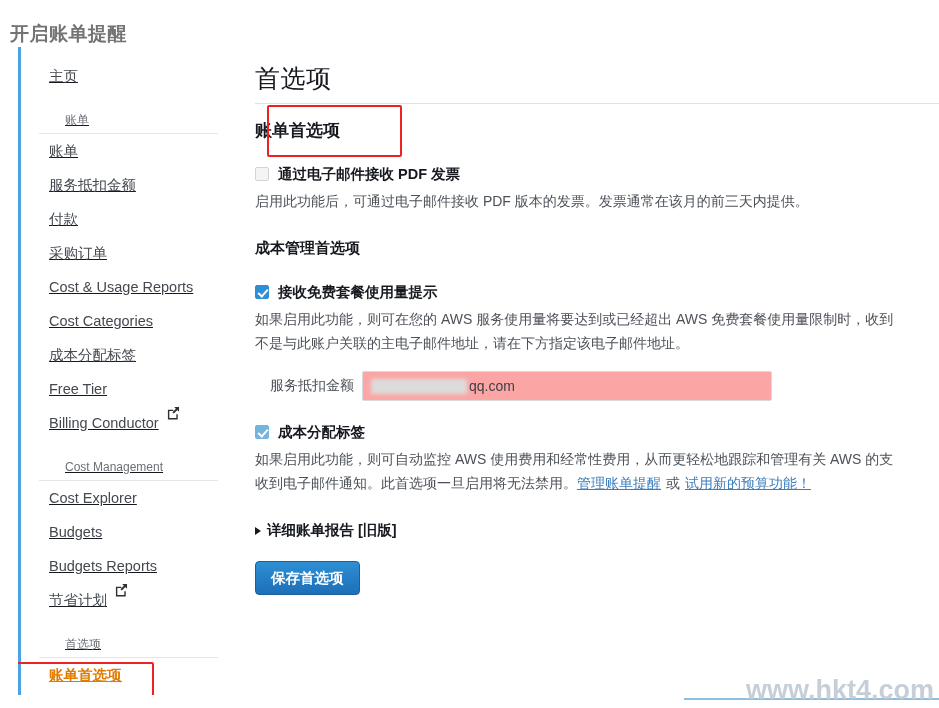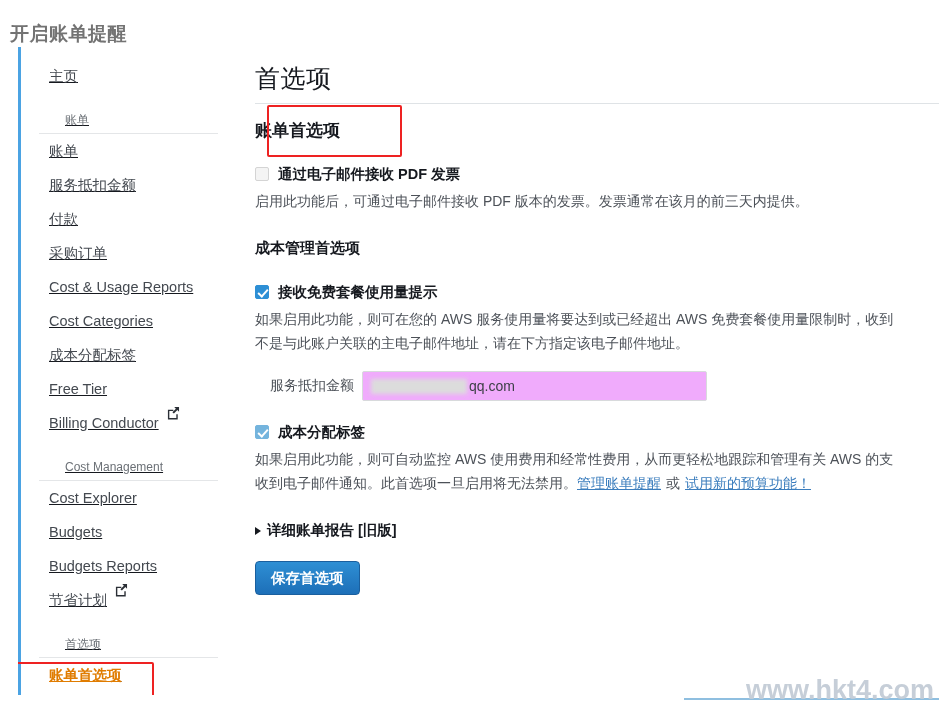--- a/index.html
+++ b/index.html
@@ -222,25 +222,25 @@
     align-items: center;
     margin: 16px 0 0 15px;
     gap: 8px;
   }
   .email-label {
     font-size: 14px;
     color: #4c5158;
     white-space: nowrap;
   }
   .email-input {
-    width: 345px;
+    width: 410px;
     height: 30px;
     border: 1px solid #d8dadc;
     border-radius: 2px;
-    background: #f0abfc;
+    background: #fca5a5;
     display: flex;
     align-items: center;
     padding: 0 8px;
     box-sizing: border-box;
     position: relative;
     font-size: 14px;
     color: #3b3f45;
   }
   .redacted {
     display: inline-block;

